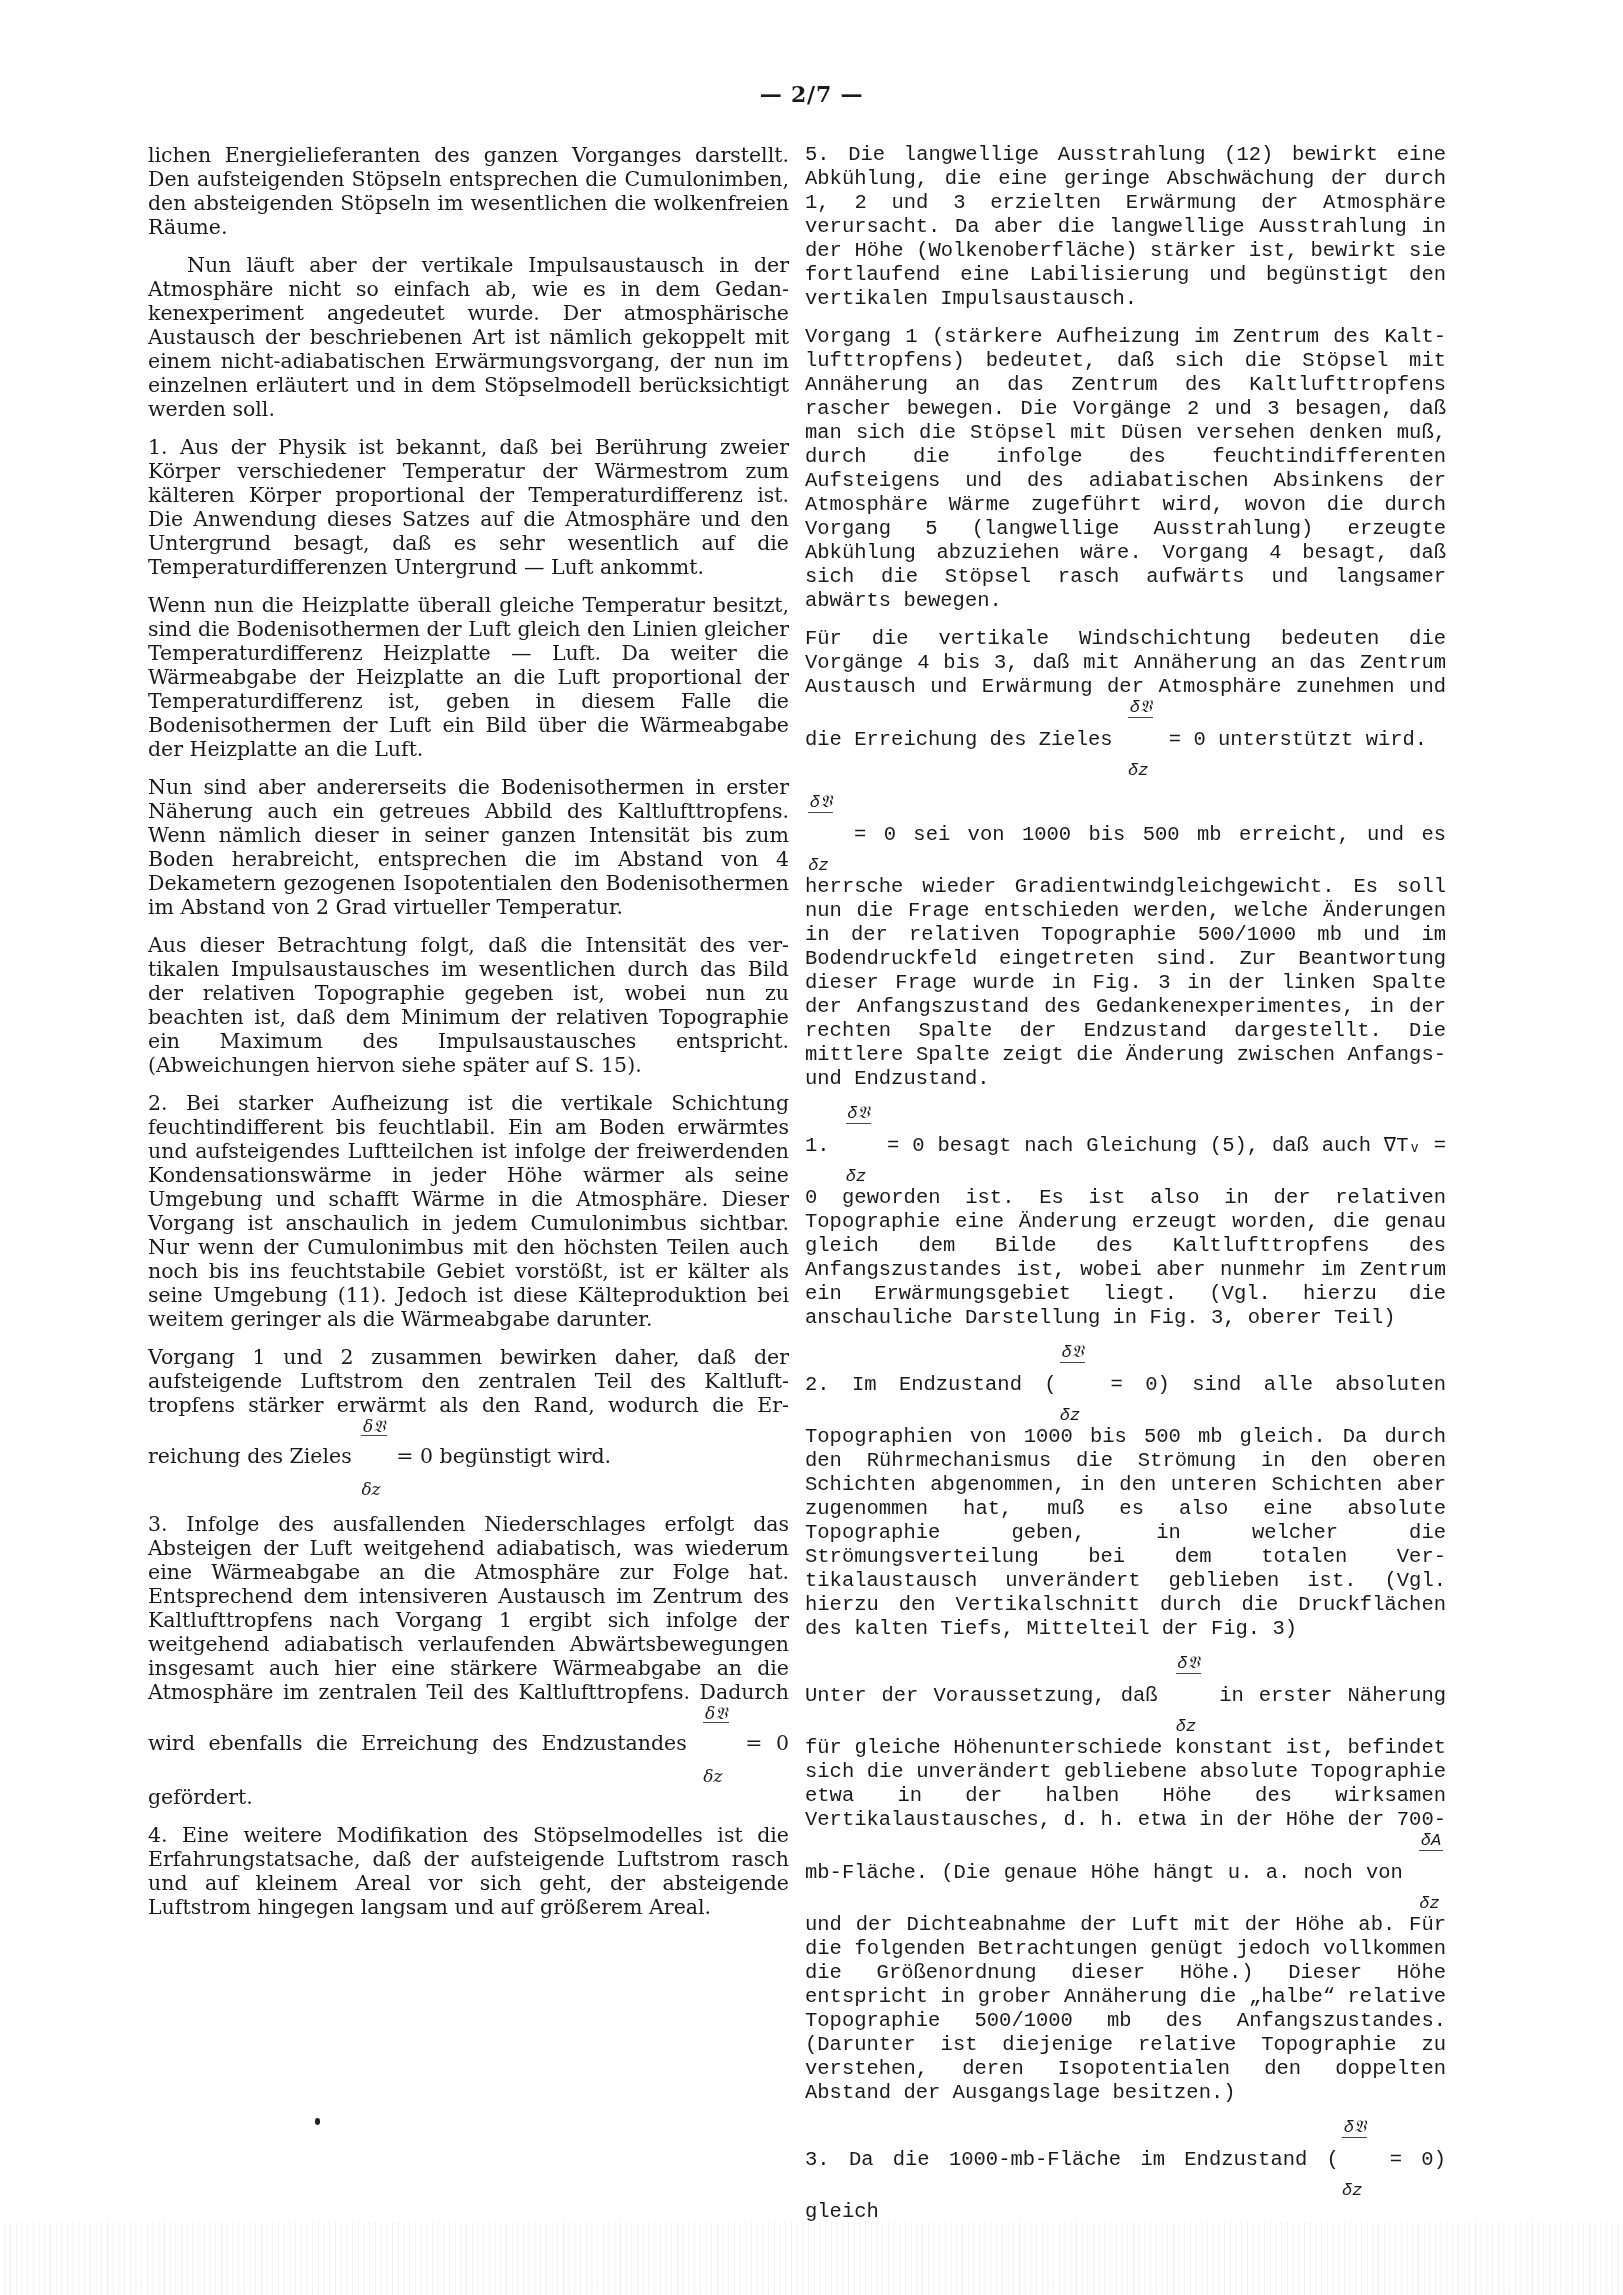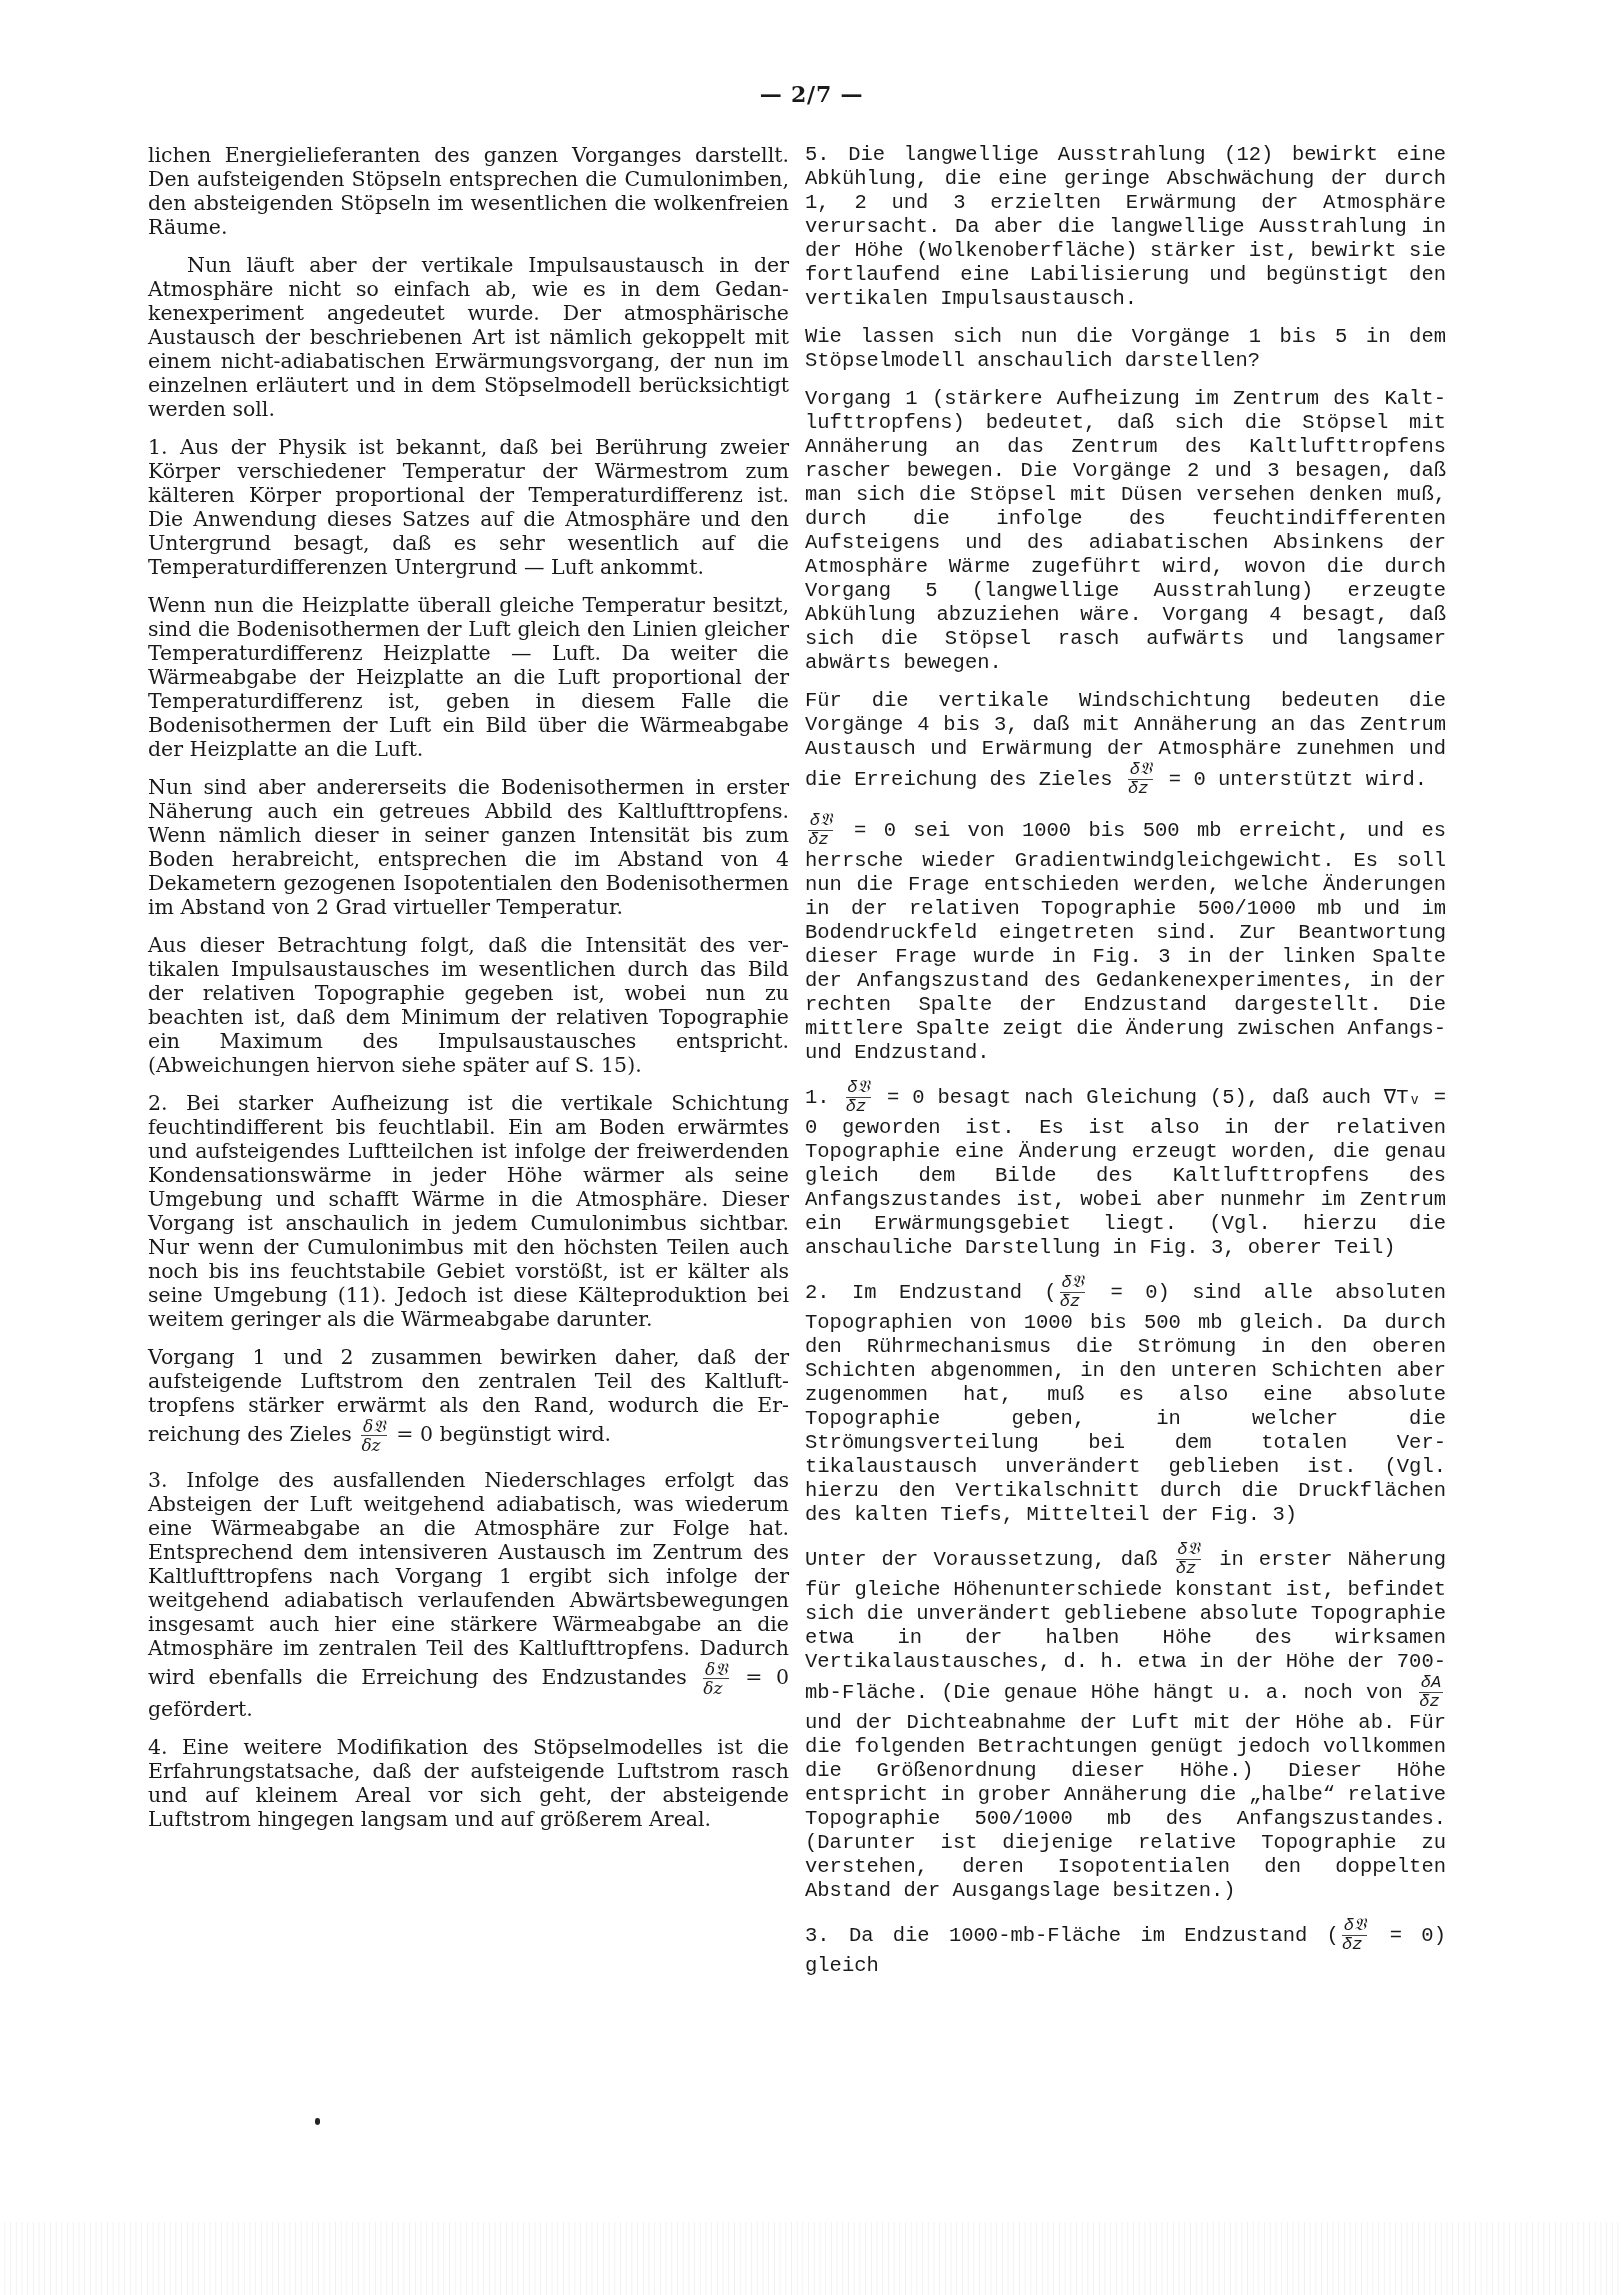--- a/index.html
+++ b/index.html
@@ -9,21 +9,21 @@
                  font-size: 22px; font-weight: bold; letter-spacing: 0.8px; }
   .column { position: absolute; top: 143px; width: 641px; font-size: 20.5px; line-height: 24px;
             text-align: justify; hyphens: manual; }
   .col-left { left: 148px; }
   .col-right { left: 805px; font-family: Liberation Mono, monospace; }
   .para { margin: 0 0 14px 0; }
   .para.indent { text-indent: 39px; }
   .frac { display: inline-block; vertical-align: middle; text-align: left; font-style: italic;
           font-size: 17px; line-height: 18px; margin: 0 3.2px; }
   .frac .num { display: block; border-bottom: 0.8px solid #444; padding: 0 1.6px; }
-  .frac .den { display: block; }
+  .frac .den { display: block; margin-top: 44px; }
   .speck { position: absolute; width: 4.9px; height: 7.3px; background: #222; border-radius: 2.4px; }
   .scan-noise { position: absolute; left: 0; bottom: 0; width: 1623px; height: 73px;
      background: repeating-linear-gradient(90deg, rgba(0,0,0,0.0) 0px, rgba(0,0,0,0.0) 4px, rgba(0,0,0,0.06) 4.9px, rgba(0,0,0,0.0) 5.7px); }
 </style>
 </head>
 <body>
 
 <div class="page-number">— 2/7 —</div>
 
 <div class="column col-left">
@@ -42,21 +42,20 @@
   <p class="para">
     <span>3. Infolge des ausfallenden Niederschlages erfolgt das Absteigen der Luft weitgehend adiabatisch, was wieder­um eine Wärmeabgabe an die Atmosphäre zur Folge hat. Entsprechend dem intensiveren Austausch im Zentrum des Kaltlufttropfens nach Vorgang 1 ergibt sich infolge der weitgehend adiabatisch verlaufenden Abwärtsbewe­gungen insgesamt auch hier eine stärkere Wärmeab­gabe an die Atmosphäre im zentralen Teil des Kaltluft­tropfens. Dadurch wird ebenfalls die Erreichung des Endzustandes</span>
     <span class="frac"><span class="num">δ𝔙</span><span class="den">δz</span></span>
     <span>= 0 gefördert.</span>
   </p>
   <p class="para">4. Eine weitere Modifikation des Stöpselmodelles ist die Erfahrungstatsache, daß der aufsteigende Luftstrom rasch und auf kleinem Areal vor sich geht, der abstei­gende Luftstrom hingegen langsam und auf größerem Areal.</p>
 </div>
 
 <div class="column col-right">
   <p class="para">5. Die langwellige Ausstrahlung (12) bewirkt eine Ab­kühlung, die eine geringe Abschwächung der durch 1, 2 und 3 erzielten Erwärmung der Atmosphäre verursacht. Da aber die langwellige Ausstrahlung in der Höhe (Wol­kenoberfläche) stärker ist, bewirkt sie fortlaufend eine Labilisierung und begünstigt den vertikalen Impulsaus­tausch.</p>
-  <p class="para">Wie lassen sich nun die Vorgänge 1 bis 5 in dem Stöp­selmodell anschaulich darstellen?</p>
   <p class="para">Vorgang 1 (stärkere Aufheizung im Zentrum des Kalt­lufttropfens) bedeutet, daß sich die Stöpsel mit Annähe­rung an das Zentrum des Kaltlufttropfens rascher be­wegen. Die Vorgänge 2 und 3 besagen, daß man sich die Stöpsel mit Düsen versehen denken muß, durch die infolge des feuchtindifferenten Aufsteigens und des adiabatischen Absinkens der Atmosphäre Wärme zuge­führt wird, wovon die durch Vorgang 5 (langwellige Ausstrahlung) erzeugte Abkühlung abzuziehen wäre. Vorgang 4 besagt, daß sich die Stöpsel rasch aufwärts und langsamer abwärts bewegen.</p>
   <p class="para">
     <span>Für die vertikale Windschichtung bedeuten die Vorgänge 4 bis 3, daß mit Annäherung an das Zentrum Austausch und Erwärmung der Atmosphäre zunehmen und die Er­reichung des Zieles</span>
     <span class="frac"><span class="num">δ𝔙</span><span class="den">δz</span></span>
     <span>= 0 unterstützt wird.</span>
   </p>
   <p class="para">
     <span class="frac"><span class="num">δ𝔙</span><span class="den">δz</span></span>
     <span>= 0 sei von 1000 bis 500 mb erreicht, und es herrsche wieder Gradientwindgleichgewicht. Es soll nun die Frage entschieden werden, welche Ände­rungen in der relativen Topographie 500/1000 mb und im Bodendruckfeld eingetreten sind. Zur Beantwortung dieser Frage wurde in Fig. 3 in der linken Spalte der Anfangszustand des Gedankenexperimentes, in der rechten Spalte der Endzustand dargestellt. Die mittlere Spalte zeigt die Änderung zwischen Anfangs- und End­zustand.</span>
   </p>

